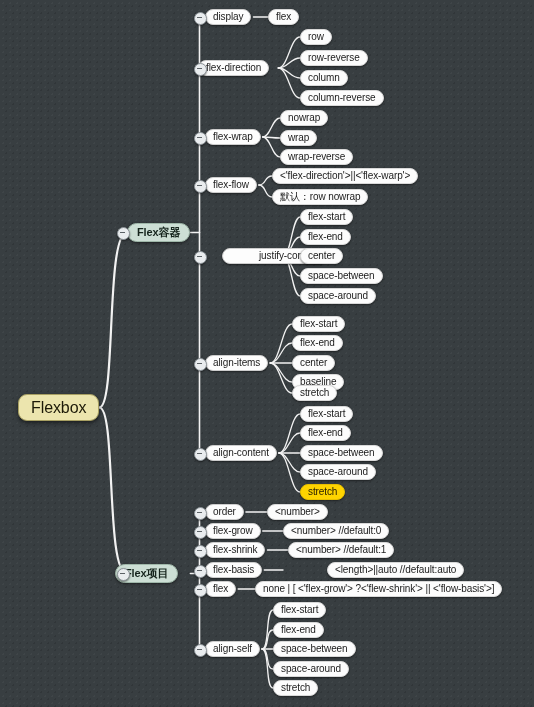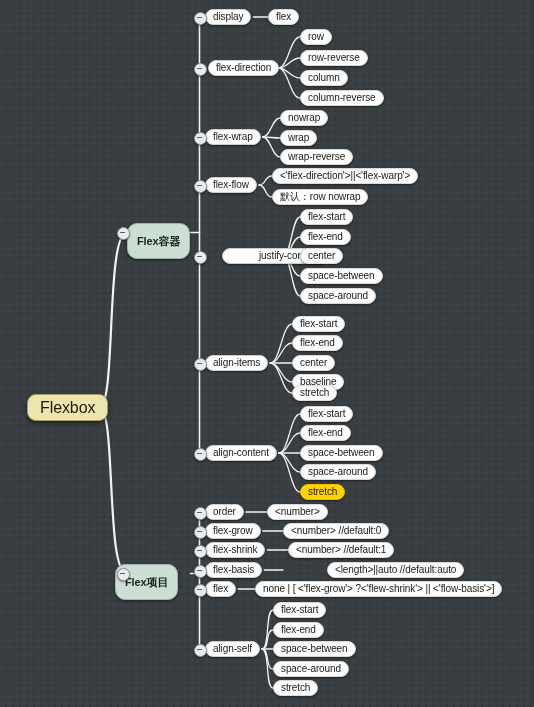--- a/index.html
+++ b/index.html
@@ -52,21 +52,21 @@
   }
   .node.highlight {
     background: #ffd400;
     border-color: #e8c000;
     color: #2a2100;
   }
   .node.level1 {
     background: #cddfd5;
     border: 1px solid #9fb7a9;
     border-radius: 10px;
-    height: 36px;
+    height: 19px;
     font-size: 11px;
     font-weight: bold;
     color: #16251d;
     padding: 0 9px;
     box-shadow: 0 1px 3px rgba(0,0,0,0.5);
   }
   .node.root {
     background: #ece5ae;
     border: 1px solid #a79f62;
     border-radius: 9px;
@@ -151,40 +151,40 @@
       <path d="M267.46875,550 C276.7078125,550 278.7609375,550 288,550" fill="none" stroke="#f2f2f2" stroke-width="1.3" stroke-linecap="round"></path>
       <path d="M264.25,570 C272.6875,570 274.5625,570 283,570" fill="none" stroke="#f2f2f2" stroke-width="1.3" stroke-linecap="round"></path>
       <path d="M238.171875,589 C246.171875,589 247,589 255,589" fill="none" stroke="#f2f2f2" stroke-width="1.3" stroke-linecap="round"></path>
       <path d="M262.03125,649 C270.03125,649 265,610 273,610" fill="none" stroke="#f2f2f2" stroke-width="1.3" stroke-linecap="round"></path>
       <path d="M262.03125,649 C270.03125,649 265,630 273,630" fill="none" stroke="#f2f2f2" stroke-width="1.3" stroke-linecap="round"></path>
       <path d="M262.03125,649 C270.03125,649 265,649 273,649" fill="none" stroke="#f2f2f2" stroke-width="1.3" stroke-linecap="round"></path>
       <path d="M262.03125,649 C270.03125,649 265,669 273,669" fill="none" stroke="#f2f2f2" stroke-width="1.3" stroke-linecap="round"></path>
       <path d="M262.03125,649 C270.03125,649 265,688 273,688" fill="none" stroke="#f2f2f2" stroke-width="1.3" stroke-linecap="round"></path>
     </svg>
 
-  <div class="node root" style="left:18px; top:394px;margin-left:9px;">
+  <div class="node root" style="left:18px; top:394px;">
     <span>Flexbox</span>
   </div>
 
   <div class="node level1" style="left:127px; top:223px;">
     <span>Flex容器</span>
   </div>
 
   <div class="node level1" style="left:115px; top:564px;">
     <span>Flex项目</span>
   </div>
 
   <div class="node branch" style="left:205px; top:9px;">
     <span>display</span>
   </div>
   <div class="node leaf" style="left:268px; top:9px;">
     <span>flex</span>
   </div>
 
-  <div class="node branch" style="left:208px; top:60px;text-align:center;">
+  <div class="node branch" style="left:198px; top:60px;text-align:center;">
     <span>flex-direction</span>
   </div>
   <div class="node leaf" style="left:300px; top:29px;">
     <span>row</span>
   </div>
   <div class="node leaf" style="left:300px; top:50px;">
     <span>row-reverse</span>
   </div>
   <div class="node leaf" style="left:300px; top:70px;">
     <span>column</span>

